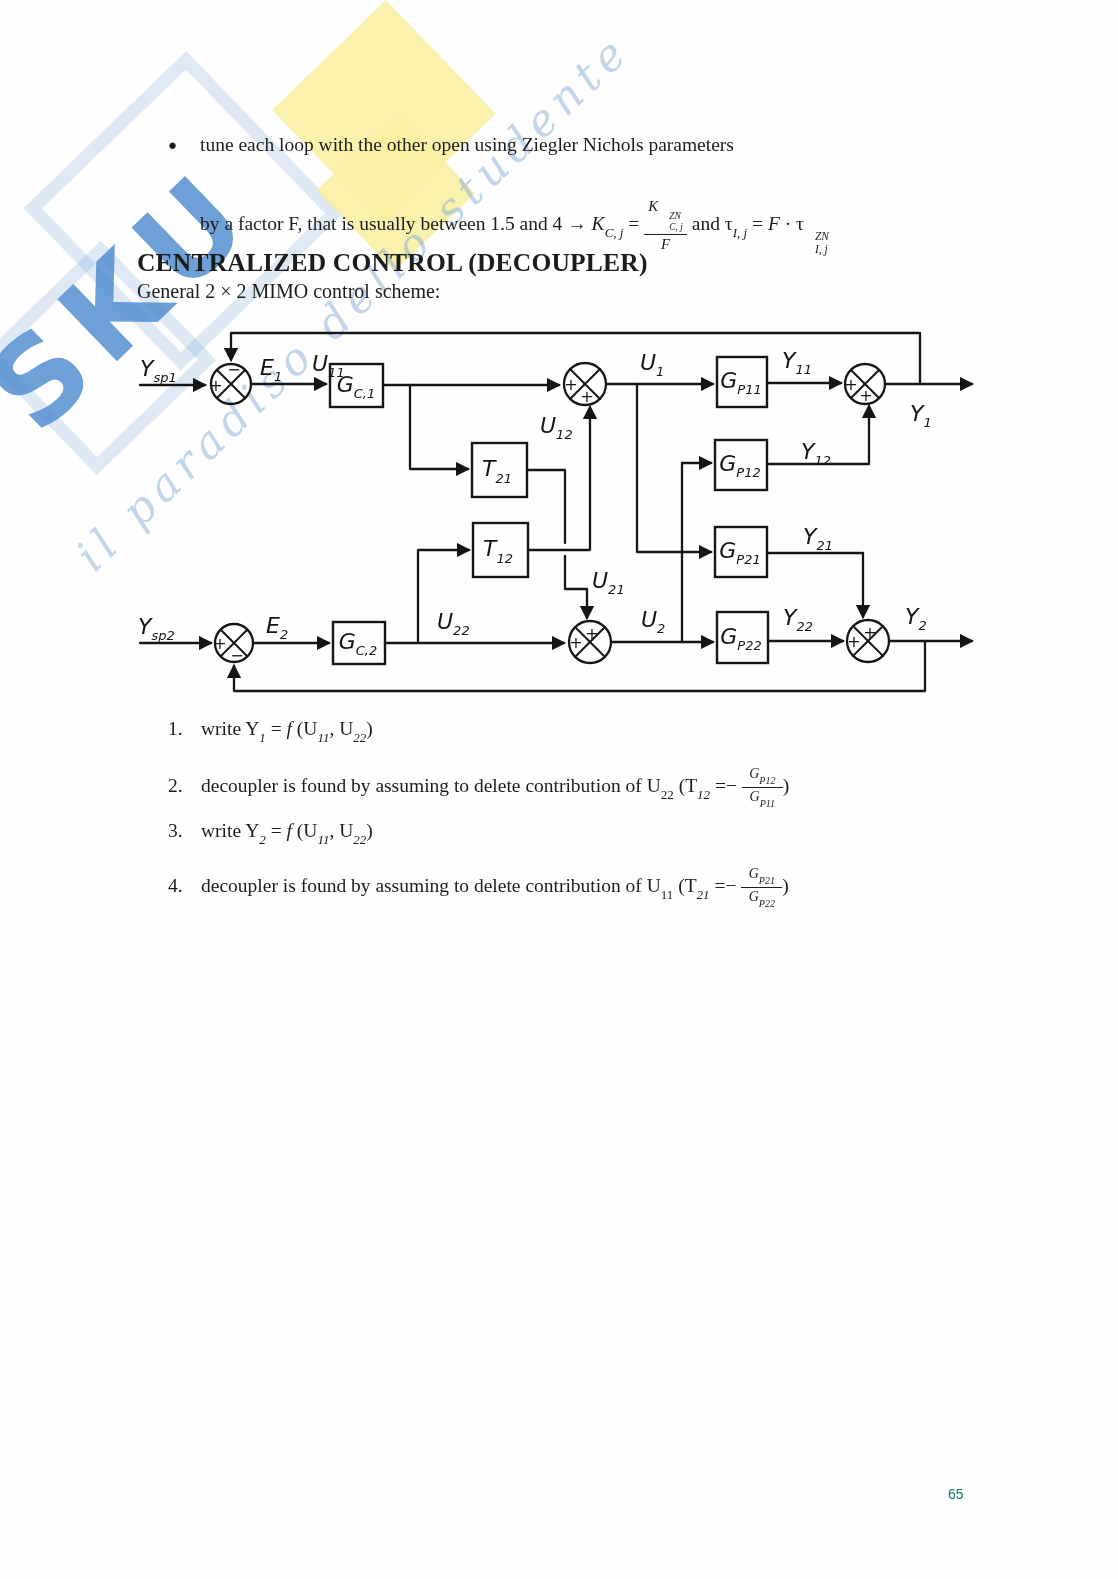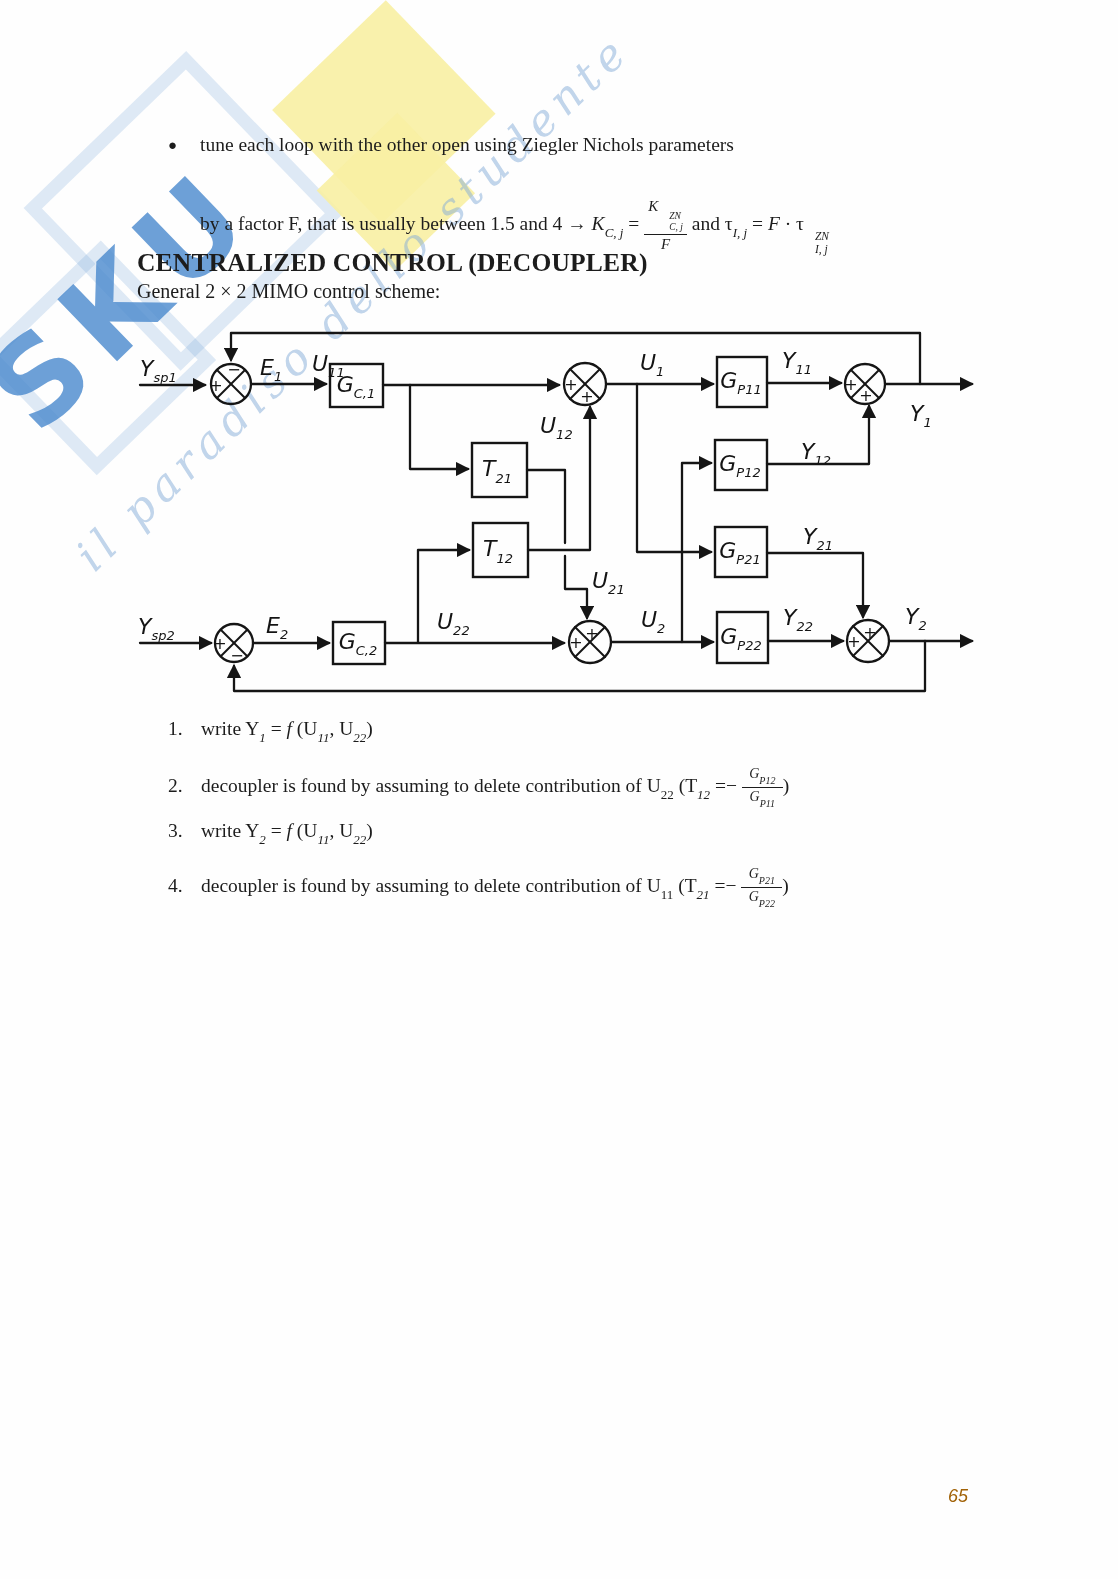--- a/index.html
+++ b/index.html
@@ -47,21 +47,21 @@
   .li{position:absolute;left:168px;font-size:19.5px;white-space:nowrap;}
   .li .num{display:inline-block;width:33px;}
   .li .frac{font-size:14px;}
   .li .frac .lsub{font-size:10px;}
   .li1{top:718px;}
   .li2{top:766px;}
   .li3{top:820px;}
   .li4{top:866px;}
 
   .page-number{position:absolute;left:948px;top:1486px;font-family:"Liberation Sans",sans-serif;
-               font-size:18px;color:#a16207;font-style:italic;}
+               font-size:14px;color:#0f766e;}
 
   
   .diagram{position:absolute;left:130px;top:315px;z-index:1;}
   .diagram .wire{fill:none;stroke:#151515;stroke-width:2.3;stroke-linecap:round;stroke-linejoin:round;}
   .diagram .box{fill:none;stroke:#151515;stroke-width:2.4;}
   .diagram .sj{fill:rgba(255,255,255,0.0);stroke:#151515;stroke-width:2.3;}
   .diagram .xline{stroke:#151515;stroke-width:1.9;stroke-linecap:round;}
   .diagram text{font-family:"DejaVu Sans",sans-serif;font-style:italic;fill:#141414;}
   .diagram .sig{font-size:22px;}
   .diagram .sig .sb{font-size:13px;}

